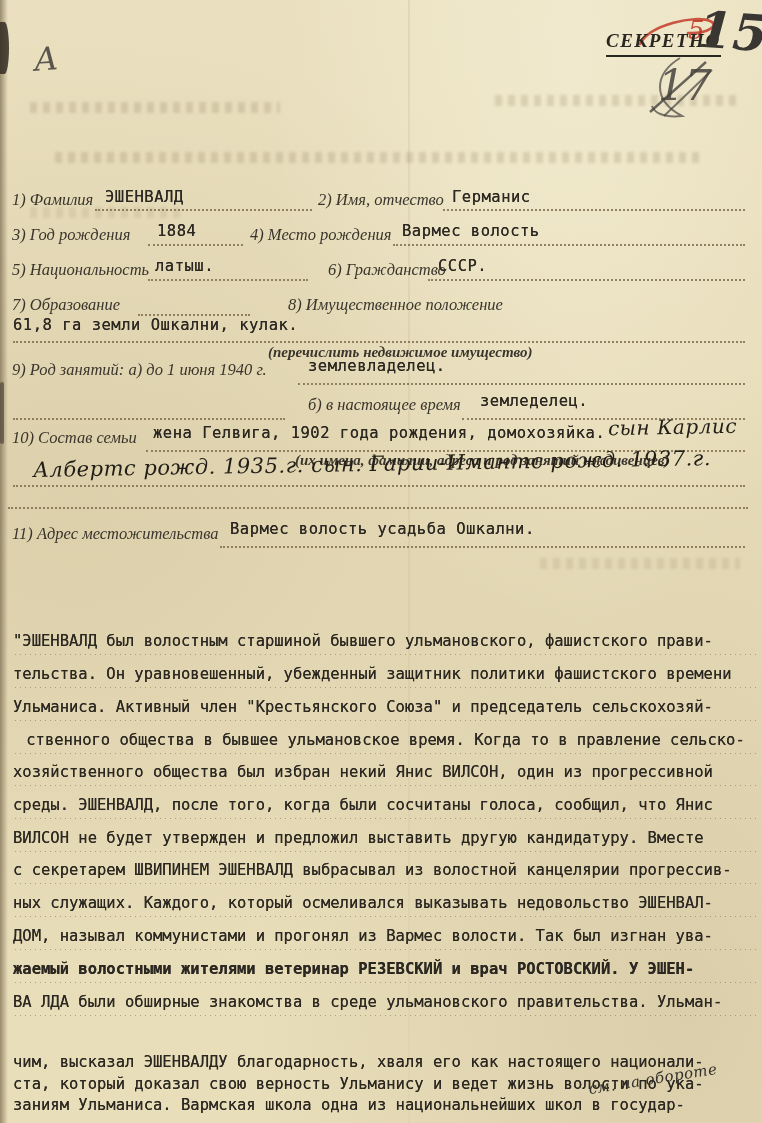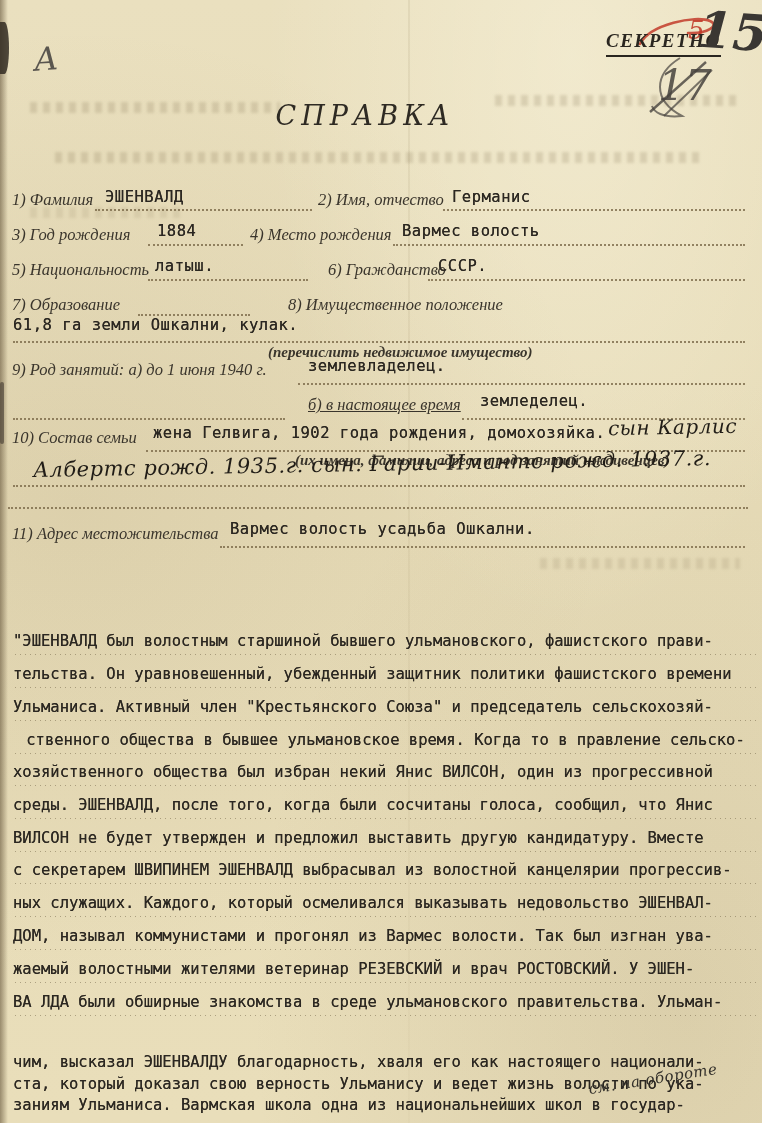--- a/index.html
+++ b/index.html
@@ -82,21 +82,20 @@
   <div class="classification">СЕКРЕТНО</div>
   <div class="pagenum">15</div>
 
   <svg class="crossed17" width="76" height="66" viewBox="0 0 76 66">
     <text x="16" y="46" font-family="DejaVu Serif, serif" font-style="italic" font-size="42" fill="#47433e" opacity="0.85">17</text>
     <path d="M8 58 L64 8" stroke="#47433e" stroke-width="2.4" opacity="0.8"></path>
     <path d="M22 62 L70 16" stroke="#47433e" stroke-width="2" opacity="0.7"></path>
     <path d="M38 4 C12 20, 10 46, 40 62 C20 64, 12 58, 10 52" stroke="#47433e" fill="none" stroke-width="2" opacity="0.7"></path>
   </svg>
 
-  <div class="doc-title">СПРАВКА</div>
 
   <span class="lbl" style="left:12px;top:190px;">1) Фамилия</span>
   <span class="typed" style="left:105px;top:188px;">ЭШЕНВАЛД</span>
   <div class="dotline" style="left:95px;top:208px;width:217px;"></div>
   <span class="lbl" style="left:318px;top:190px;">2) Имя, отчество</span>
   <span class="typed" style="left:452px;top:188px;">Германис</span>
   <div class="dotline" style="left:443px;top:208px;width:302px;"></div>
 
   <span class="lbl" style="left:12px;top:225px;">3) Год рождения</span>
   <span class="typed" style="left:157px;top:222px;">1884</span>
@@ -118,21 +117,21 @@
   <span class="lbl" style="left:288px;top:295px;">8) Имущественное положение</span>
   <span class="typed" style="left:13px;top:316px;">61,8 га земли Ошкални, кулак.</span>
   <div class="dotline" style="left:13px;top:340px;width:732px;"></div>
   <span class="subnote" style="left:268px;top:344px;">(перечислить недвижимое имущество)</span>
 
   <span class="lbl" style="left:12px;top:360px;">9) Род занятий: а) до 1 июня 1940 г.</span>
   <span class="typed" style="left:308px;top:357px;">землевладелец.</span>
   <div class="dotline" style="left:298px;top:382px;width:447px;"></div>
 
   <div class="dotline" style="left:13px;top:417px;width:272px;"></div>
-  <span class="lbl" style="left:308px;top:395px;text-decoration:underline;">б) в настоящее время</span>
+  <span class="lbl" style="left:308px;top:395px;">б) в настоящее время</span>
   <span class="typed" style="left:480px;top:392px;">земледелец.</span>
   <div class="dotline" style="left:462px;top:417px;width:283px;"></div>
 
   <span class="lbl" style="left:12px;top:428px;">10) Состав семьи</span>
   <span class="typed" style="left:153px;top:424px;">жена Гелвига, 1902 года рождения, домохозяйка.</span>
   <span class="hand" style="left:608px;top:415px;">сын Карлис</span>
   <div class="dotline" style="left:146px;top:449px;width:599px;"></div>
   <span class="subnote" style="left:295px;top:452px;">(их имена, фамилии, адреса и род занятий иждивенцев)</span>
   <span class="hand" style="left:33px;top:452px;font-size:21px;">Албертс рожд. 1935.г. сын. Гарии-Имантс рожд. 1937.г.</span>
   <div class="dotline" style="left:13px;top:484px;width:732px;"></div>
@@ -147,21 +146,21 @@
   <div class="bodyline" style="top:632px;">"ЭШЕНВАЛД был волостным старшиной бывшего ульмановского, фашистского прави-</div>
   <div class="bodyline" style="top:665px;">тельства. Он уравновешенный, убежденный защитник политики фашистского времени</div>
   <div class="bodyline" style="top:698px;">Ульманиса. Активный член "Крестьянского Союза" и председатель сельскохозяй-</div>
   <div class="bodyline" style="top:731px;text-align:center;">ственного общества в бывшее ульмановское время. Когда то в правление сельско-</div>
   <div class="bodyline" style="top:763px;">хозяйственного общества был избран некий Янис ВИЛСОН, один из прогрессивной</div>
   <div class="bodyline" style="top:796px;">среды. ЭШЕНВАЛД, после того, когда были сосчитаны голоса, сообщил, что Янис</div>
   <div class="bodyline" style="top:829px;">ВИЛСОН не будет утвержден и предложил выставить другую кандидатуру.  Вместе</div>
   <div class="bodyline" style="top:861px;">с секретарем ШВИПИНЕМ ЭШЕНВАЛД выбрасывал из волостной канцелярии прогрессив-</div>
   <div class="bodyline" style="top:894px;">ных служащих. Каждого, который осмеливался выказывать недовольство ЭШЕНВАЛ-</div>
   <div class="bodyline" style="top:927px;">ДОМ, называл коммунистами и прогонял из Вармес волости. Так был изгнан ува-</div>
-  <div class="bodyline" style="top:960px;">жаемый волостными жителями ветеринар РЕЗЕВСКИЙ и врач  РОСТОВСКИЙ. У ЭШЕН-</div>
+  <div class="bodyline" style="top:960px;font-weight:bold;">жаемый волостными жителями ветеринар РЕЗЕВСКИЙ и врач  РОСТОВСКИЙ. У ЭШЕН-</div>
   <div class="bodyline" style="top:993px;">ВА ЛДА были обширные знакомства в среде ульмановского правительства. Ульман-</div>
   <div class="bodyline" style="top:1053px;background:none;">чим, высказал ЭШЕНВАЛДУ благодарность, хваля его как настоящего национали-</div>
   <div class="bodyline" style="top:1075px;background:none;">ста, который доказал свою верность Ульманису и ведет жизнь волости по ука-</div>
   <div class="bodyline" style="top:1096px;background:none;">заниям Ульманиса. Вармская школа одна  из национальнейших школ в государ-</div>
 
   <div class="margin-note">см. на обороте</div>
 
 </div>
 
 </body></html>

